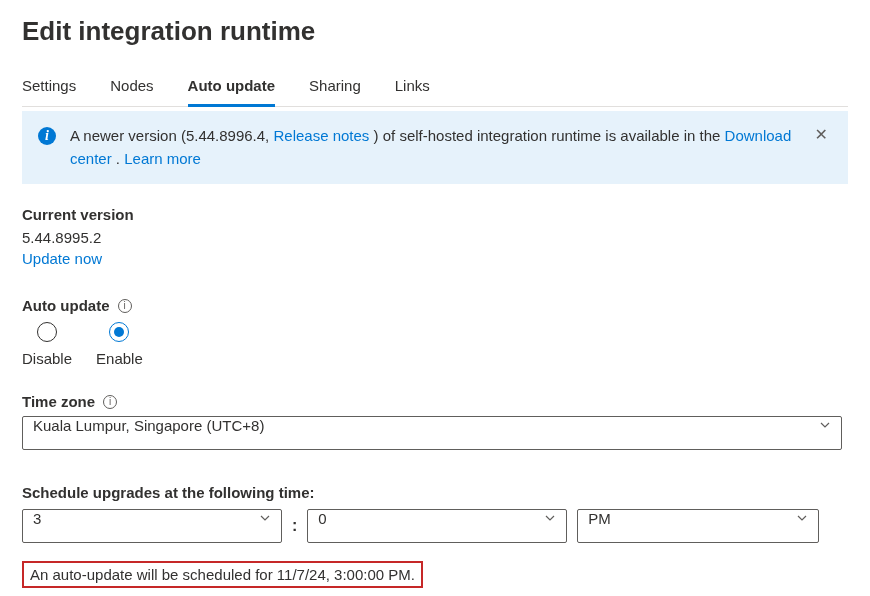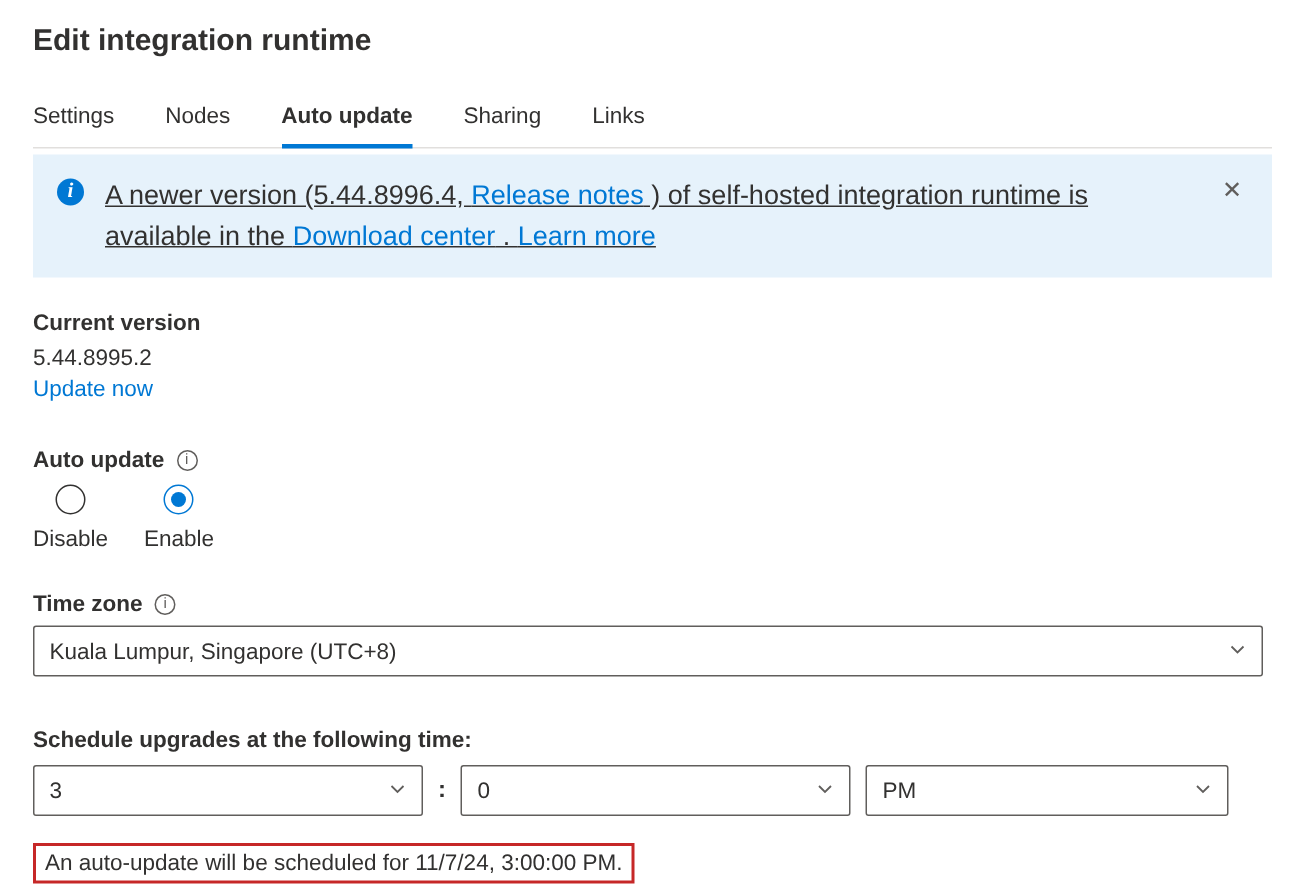--- a/index.html
+++ b/index.html
@@ -4,21 +4,21 @@
   <style>
     * { box-sizing: border-box; margin: 0; padding: 0; }
     body {
       font-family: "Segoe UI", -apple-system, sans-serif;
       color: #323130;
       background: #fff;
       padding: 16px 22px;
       width: 870px;
     }
     .page-title {
-      font-size: 20px;
+      font-size: 26px;
       font-weight: 600;
       margin-bottom: 24px;
       color: #323130;
     }
     .tabs {
       display: flex;
       gap: 34px;
       border-bottom: 1px solid #e1dfdd;
       margin-bottom: 4px;
     }
@@ -54,25 +54,24 @@
       font-family: Georgia, serif;
       font-style: italic;
       display: flex;
       align-items: center;
       justify-content: center;
       font-size: 14px;
       flex-shrink: 0;
       margin-top: 2px;
     }
     .info-text {
-      font-size: 18px;
+      font-size: 15px;
       line-height: 1.5;
       color: #323130;
       flex: 1;
-      text-decoration: underline;
     }
     .info-text a { color: #0078d4; text-decoration: none; cursor: pointer; }
     .close-btn {
       cursor: pointer;
       font-size: 16px;
       color: #605e5c;
       padding: 0 4px;
       flex-shrink: 0;
     }
     .section-label {
@@ -137,21 +136,21 @@
       width: 10px;
       height: 10px;
       background: #0078d4;
       border-radius: 50%;
     }
     .select-box {
       border: 1px solid #605e5c;
       border-radius: 2px;
       height: 34px;
       display: flex;
-      align-items: center;
+      align-items: flex-start;
       justify-content: space-between;
       padding: 0 10px;
       font-size: 15px;
       cursor: pointer;
       background: #fff;
     }
     .select-box .chevron {
       color: #605e5c;
     }
     .tz-row { margin-bottom: 34px; }

